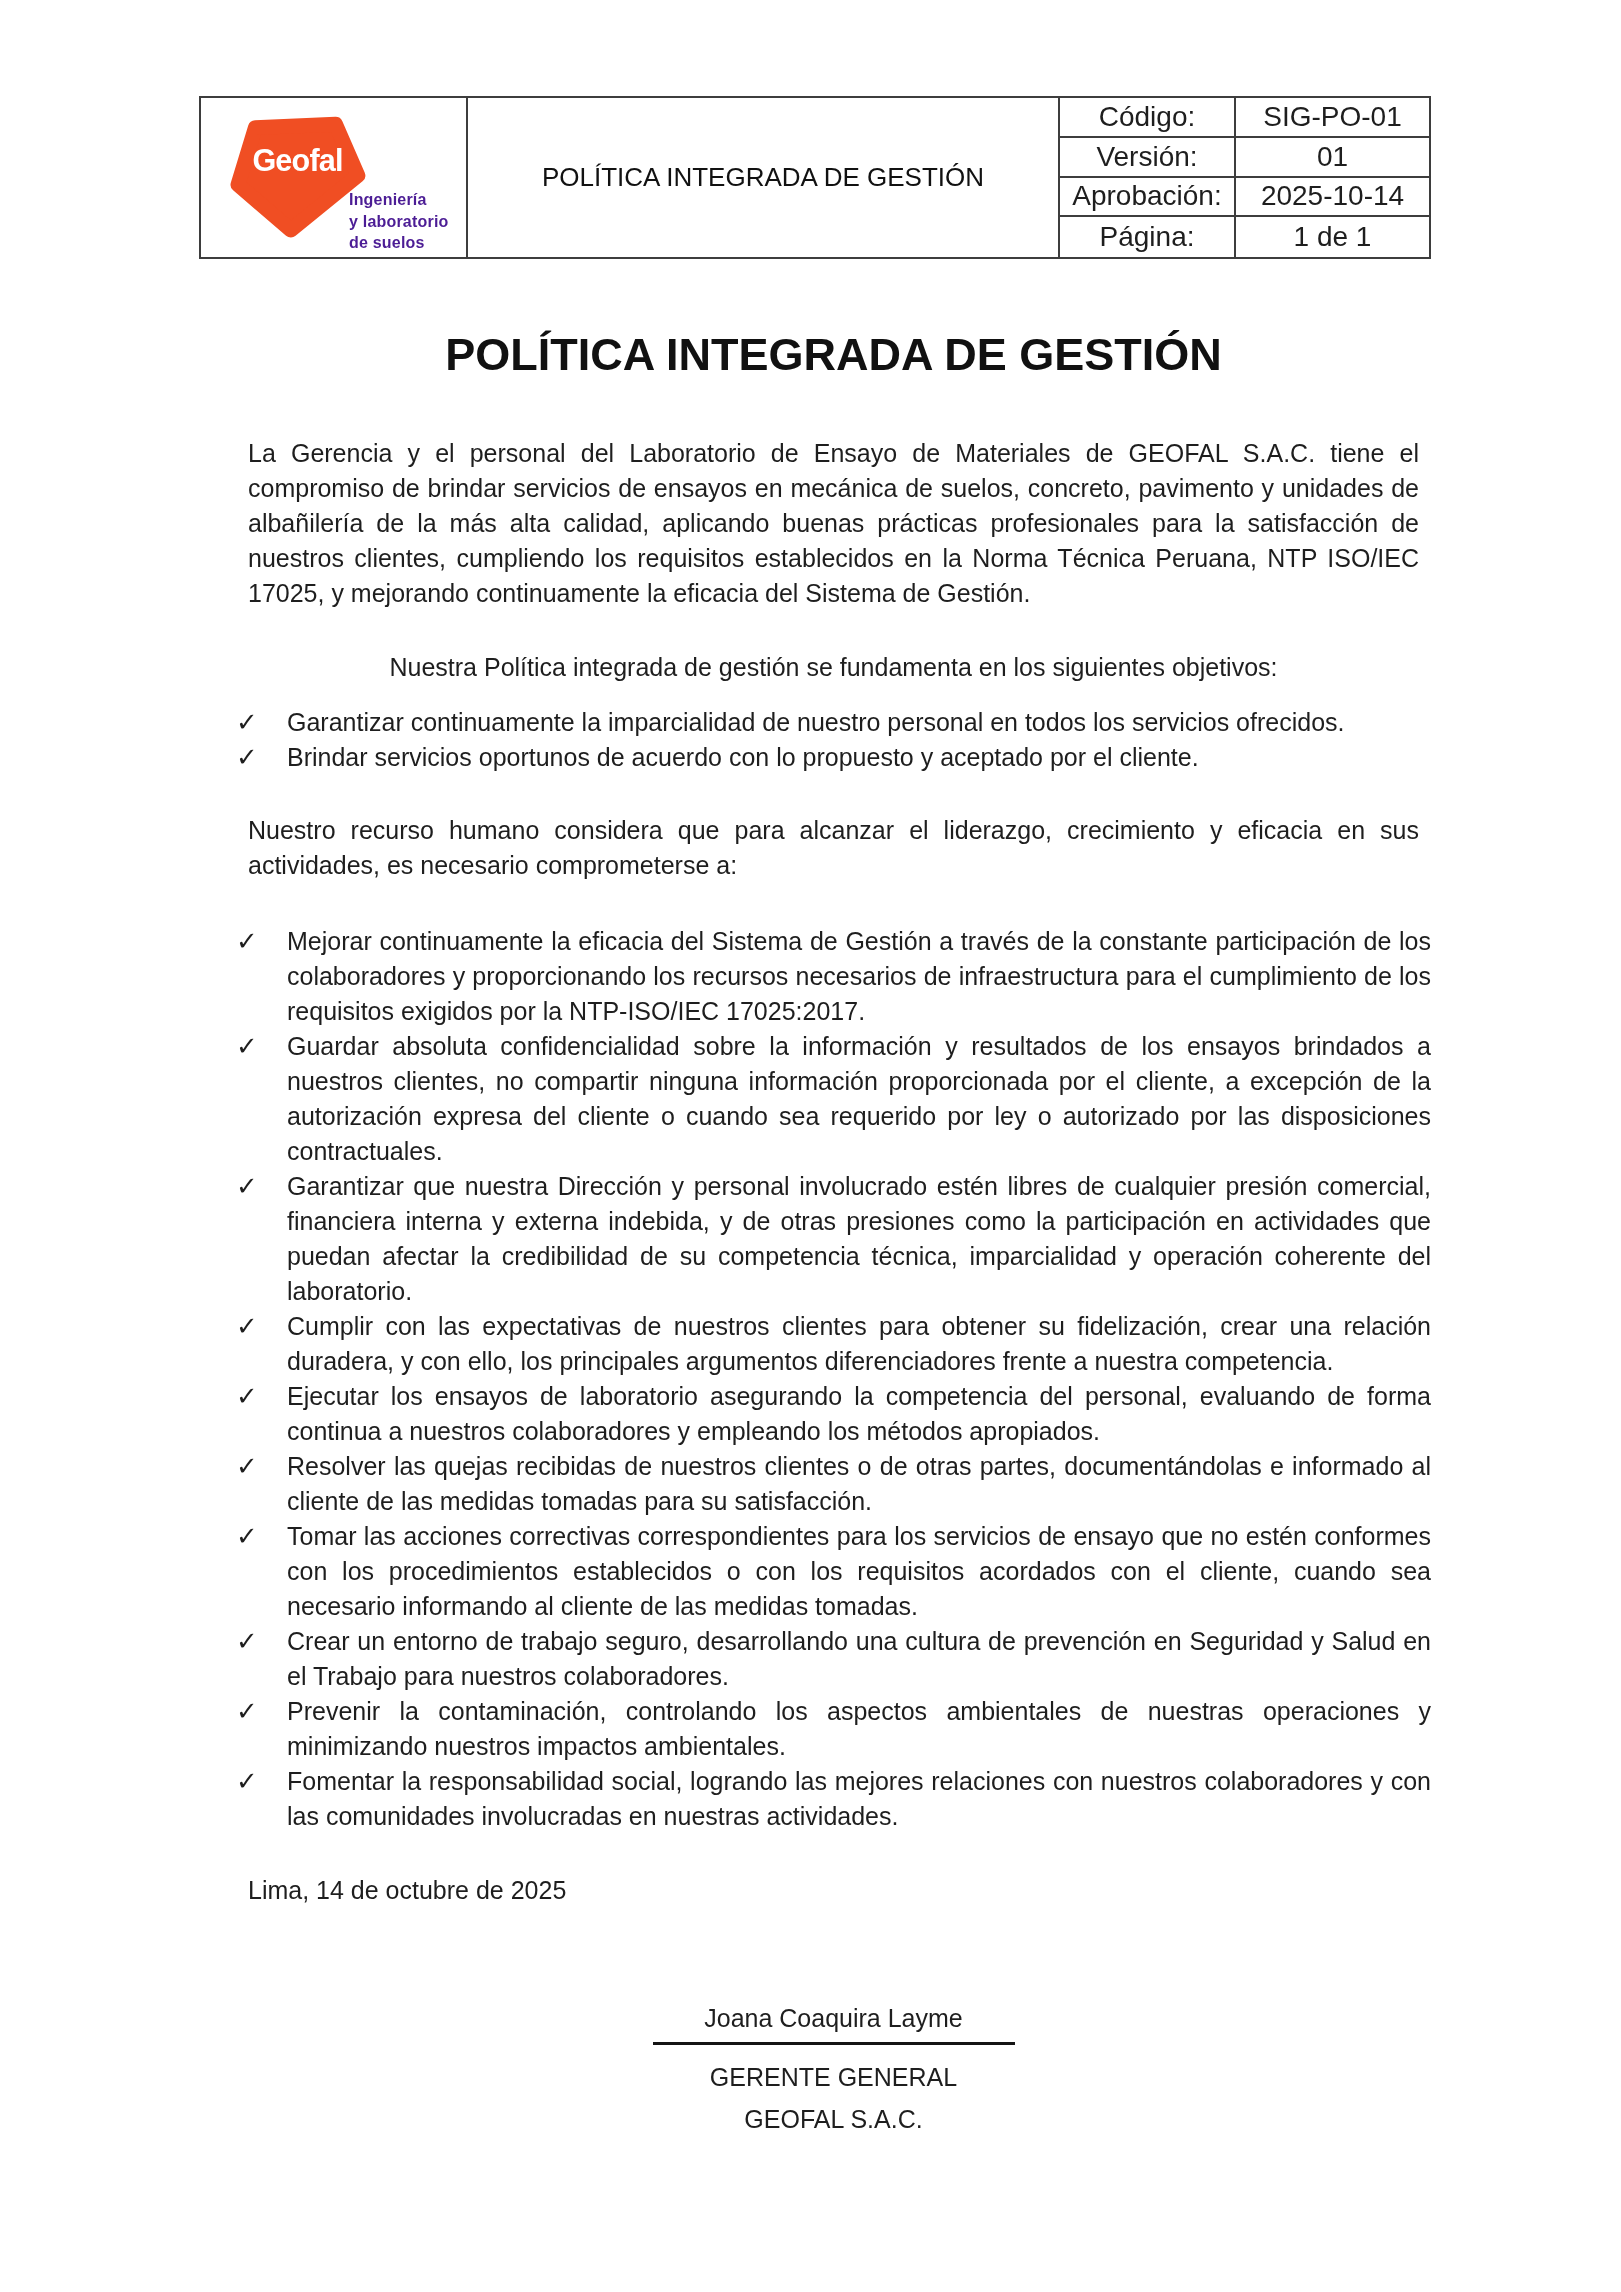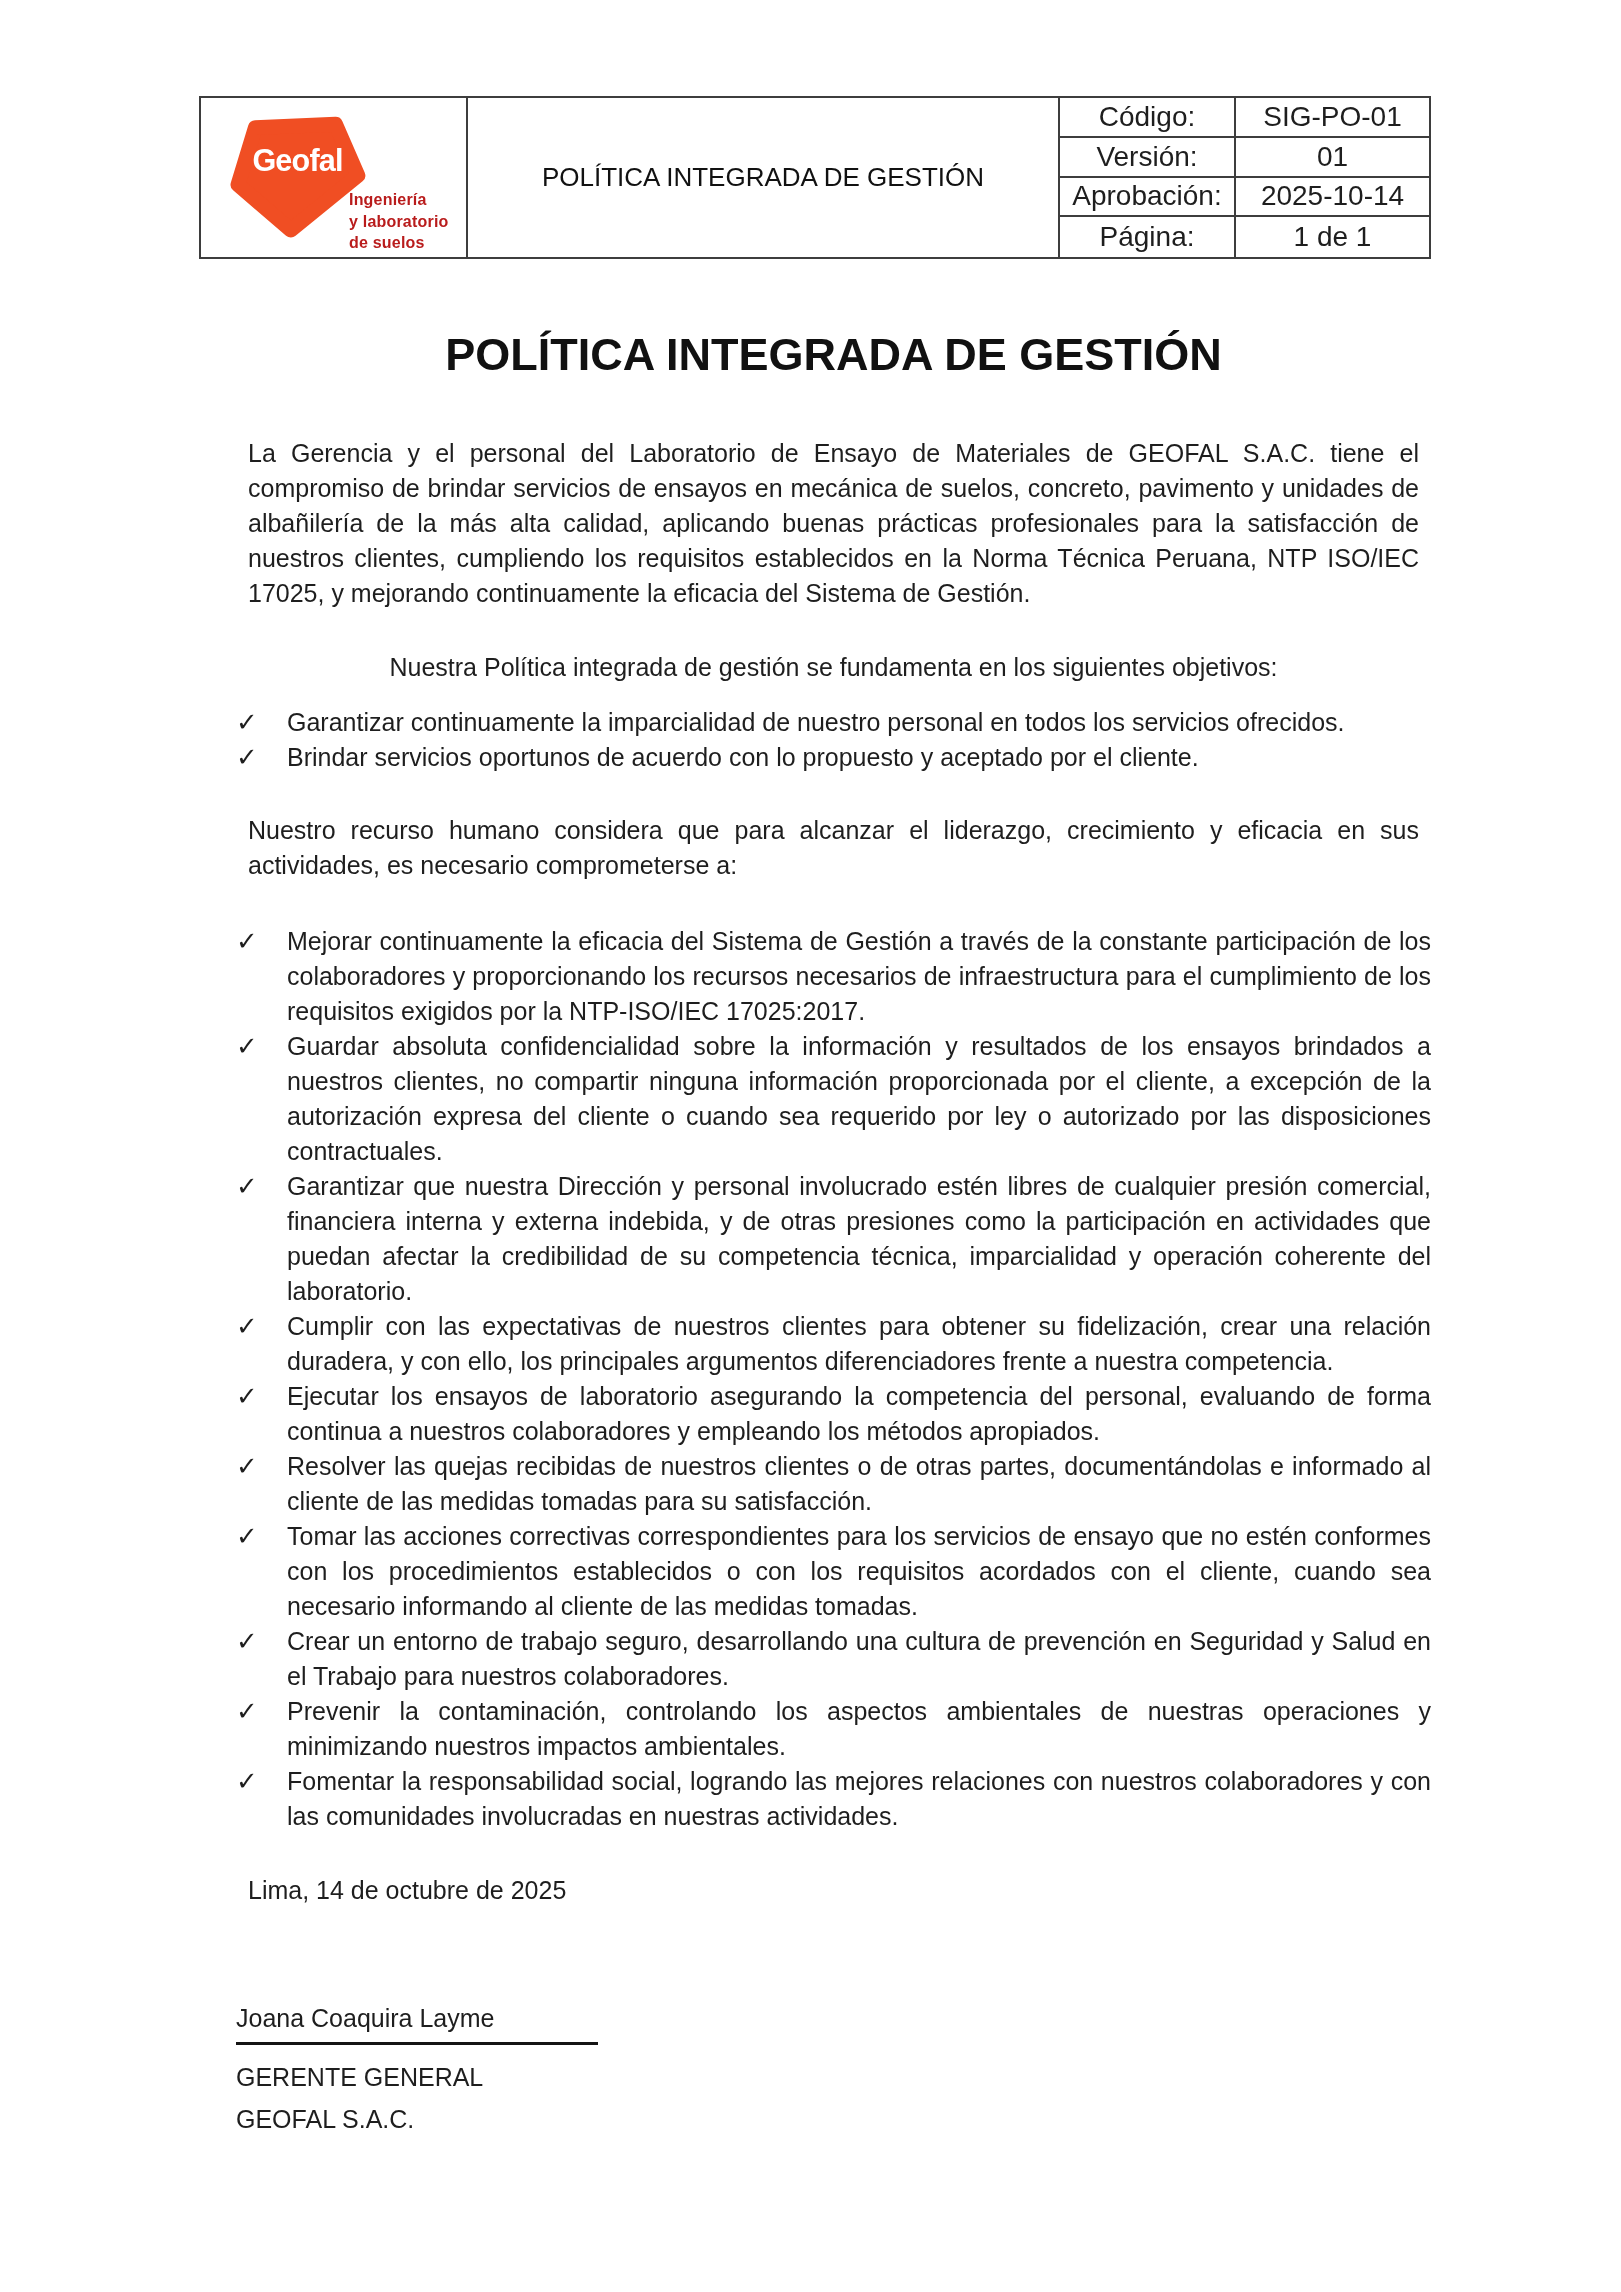--- a/index.html
+++ b/index.html
@@ -10,21 +10,21 @@
 
   
   .header {
     position:absolute; left:199px; top:96px; width:1232px; height:163px;
     display:flex; border:2.7px solid #3d3d3d; box-sizing:border-box; background:#fff;
   }
   .cell-logo { width:253px; flex:0 0 253px; position:relative; border-right:2.7px solid #3d3d3d; box-sizing:border-box;margin-left:14px; }
   .logo-svg { position:absolute; left:10.7px; top:18px; }
   .logo-tagline {
     position:absolute; left:134px; top:91px;
-    color:#b91c1c; font-size:16px; line-height:21.5px; font-weight:bold; letter-spacing:0.2px;
+    color:#4c1d95; font-size:16px; line-height:21.5px; font-weight:bold; letter-spacing:0.2px;
   }
   .cell-doc-title {
     flex:1; display:flex; align-items:center; justify-content:center;
     border-right:2.7px solid #3d3d3d; box-sizing:border-box; font-size:26px; color:#111;
   }
   .cell-meta { width:369px; flex:0 0 369px; display:grid; grid-template-columns:176px 1fr; grid-auto-rows:1fr; font-size:28px; }
   .meta-cell { display:flex; align-items:center; justify-content:center; border-bottom:2.7px solid #3d3d3d; box-sizing:border-box; }
   .meta-label { border-right:2.7px solid #3d3d3d; }
   .cell-meta .meta-cell:nth-last-child(-n+2) { border-bottom:none; }
 
@@ -38,21 +38,21 @@
   .check-list { list-style:none; margin:0; padding:0; }
   .list-objectives  { margin-top:19.7px; }
   .list-commitments { margin-top:41px; }
   .check-list li { display:flex; align-items:flex-start; }
   .check { flex:0 0 51px; width:51px; font-size:26px; }
   .li-text { flex:1; text-align:justify; }
 
   .date-line { margin-top:39px; }
 
   
-  .signature { margin-top:93px; display:flex; flex-direction:column; align-items:flex-start; }
+  .signature { margin-top:93px; display:flex; flex-direction:column; align-items:center; }
   .sig-name { line-height:35px; }
   .sig-line { width:362px; height:0; border-bottom:3.6px solid #141414; margin-top:6.3px; }
   .sig-role, .sig-company { line-height:42px; text-align:center; }
   .sig-role { margin-top:10.7px; }
 </style>
 </head>
 <body>
 
 <div class="page">
 

